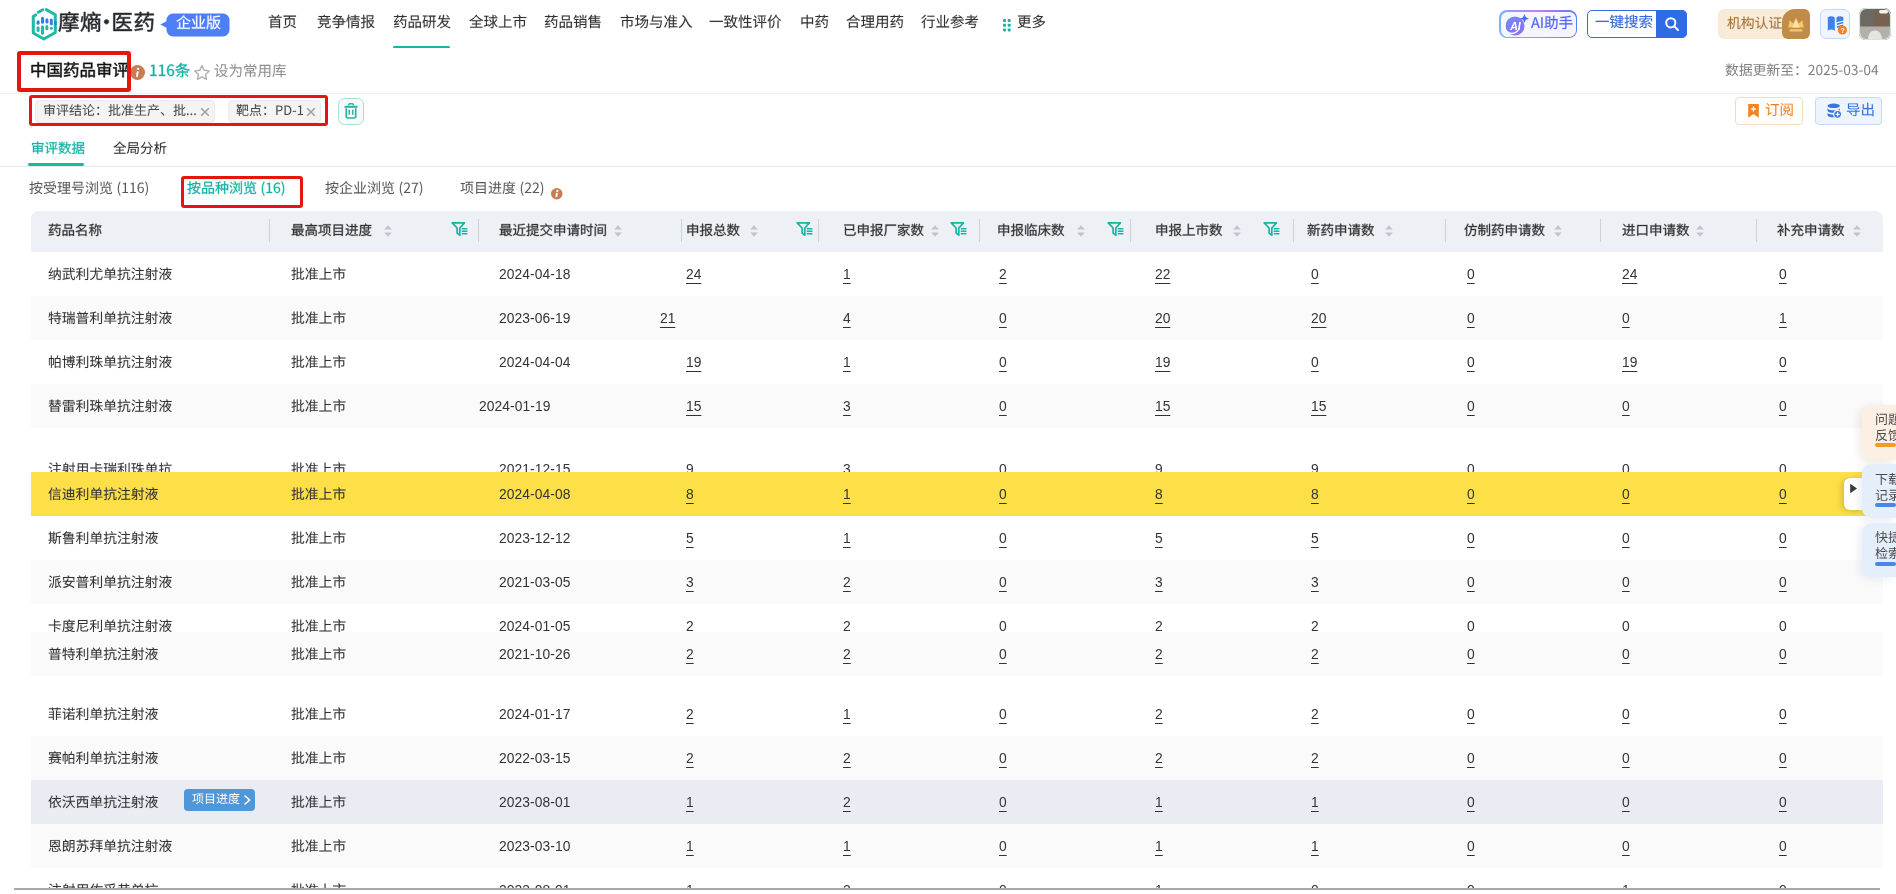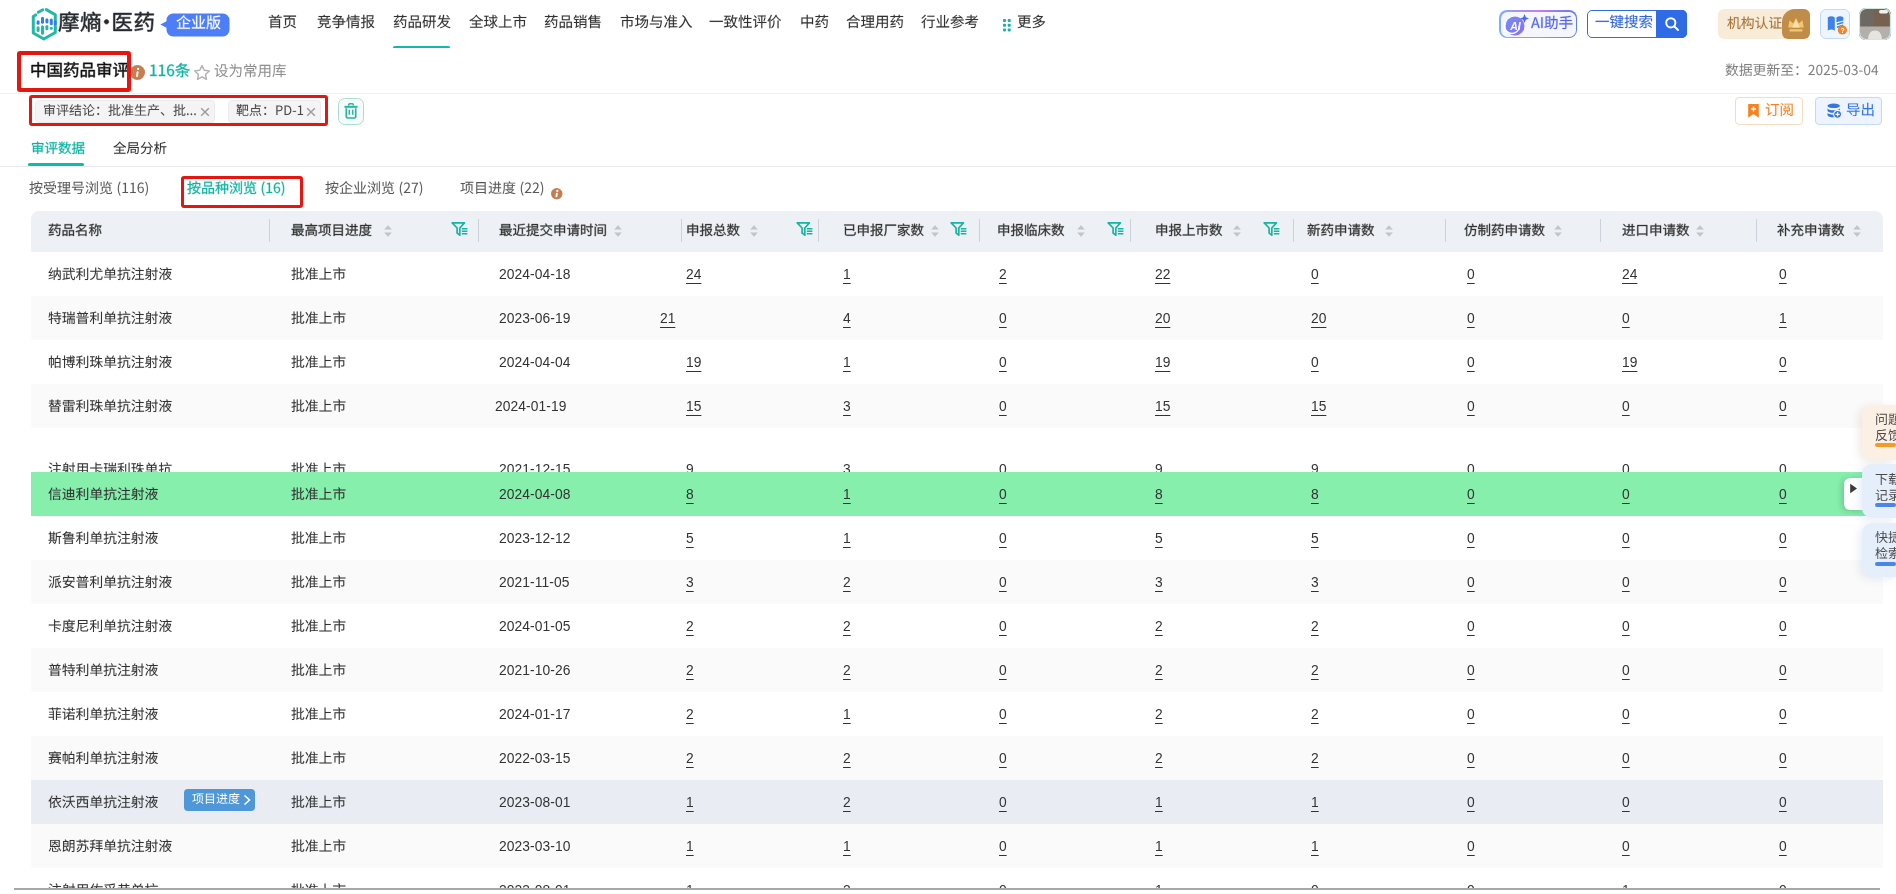--- a/index.html
+++ b/index.html
@@ -888,21 +888,21 @@
         </g>
       </svg>
       <svg class="ck" style="left:260px;top:14px;color:#333;position:absolute" width="57" height="18">
         <g transform="matrix(0.01380,0,0,-0.01380,0,13)" fill="currentColor" stroke="currentColor" stroke-width="5">
           <use href="#g6279"></use>
           <use href="#g51C6" x="1000"></use>
           <use href="#g4E0A" x="2000"></use>
           <use href="#g5E02" x="3000"></use>
         </g>
       </svg>
-      <span class="dt" style="left:464px">2024-01-19</span>
+      <span class="dt" style="left:448px">2024-01-19</span>
       <span class="num" style="left:655px">15</span>
       <span class="num" style="left:812px">3</span>
       <span class="num" style="left:968px">0</span>
       <span class="num" style="left:1124px">15</span>
       <span class="num" style="left:1280px">15</span>
       <span class="num" style="left:1436px">0</span>
       <span class="num" style="left:1591px">0</span>
       <span class="num" style="left:1748px">0</span>
     </div>
     <div class="row" style="top:447px;">
@@ -930,21 +930,21 @@
       <span class="dt" style="left:468px">2021-12-15</span>
       <span class="num" style="left:655px">9</span>
       <span class="num" style="left:812px">3</span>
       <span class="num" style="left:968px">0</span>
       <span class="num" style="left:1124px">9</span>
       <span class="num" style="left:1280px">9</span>
       <span class="num" style="left:1436px">0</span>
       <span class="num" style="left:1591px">0</span>
       <span class="num" style="left:1748px">0</span>
     </div>
-    <div class="row" style="top:472px;background:#86efac">
+    <div class="row" style="top:472px;background:#fde047">
       <svg class="ck" style="left:17px;top:14px;color:#333;position:absolute" width="112" height="18">
         <g transform="matrix(0.01380,0,0,-0.01380,0,13)" fill="currentColor" stroke="currentColor" stroke-width="5">
           <use href="#g4FE1"></use>
           <use href="#g8FEA" x="1000"></use>
           <use href="#g5229" x="2000"></use>
           <use href="#g5355" x="3000"></use>
           <use href="#g6297" x="4000"></use>
           <use href="#g6CE8" x="5000"></use>
           <use href="#g5C04" x="6000"></use>
           <use href="#g6DB2" x="7000"></use>
@@ -1014,21 +1014,21 @@
         </g>
       </svg>
       <svg class="ck" style="left:260px;top:14px;color:#333;position:absolute" width="57" height="18">
         <g transform="matrix(0.01380,0,0,-0.01380,0,13)" fill="currentColor" stroke="currentColor" stroke-width="5">
           <use href="#g6279"></use>
           <use href="#g51C6" x="1000"></use>
           <use href="#g4E0A" x="2000"></use>
           <use href="#g5E02" x="3000"></use>
         </g>
       </svg>
-      <span class="dt" style="left:468px">2021-11-05</span>
+      <span class="dt" style="left:468px">2021-03-05</span>
       <span class="num" style="left:655px">3</span>
       <span class="num" style="left:812px">2</span>
       <span class="num" style="left:968px">0</span>
       <span class="num" style="left:1124px">3</span>
       <span class="num" style="left:1280px">3</span>
       <span class="num" style="left:1436px">0</span>
       <span class="num" style="left:1591px">0</span>
       <span class="num" style="left:1748px">0</span>
     </div>
     <div class="row" style="top:604px;">
@@ -1056,21 +1056,21 @@
       <span class="dt" style="left:468px">2024-01-05</span>
       <span class="num" style="left:655px">2</span>
       <span class="num" style="left:812px">2</span>
       <span class="num" style="left:968px">0</span>
       <span class="num" style="left:1124px">2</span>
       <span class="num" style="left:1280px">2</span>
       <span class="num" style="left:1436px">0</span>
       <span class="num" style="left:1591px">0</span>
       <span class="num" style="left:1748px">0</span>
     </div>
-    <div class="row" style="top:648px;background:#fafafa">
+    <div class="row" style="top:632px;background:#fafafa">
       <svg class="ck" style="left:17px;top:14px;color:#333;position:absolute" width="112" height="18">
         <g transform="matrix(0.01380,0,0,-0.01380,0,13)" fill="currentColor" stroke="currentColor" stroke-width="5">
           <use href="#g666E"></use>
           <use href="#g7279" x="1000"></use>
           <use href="#g5229" x="2000"></use>
           <use href="#g5355" x="3000"></use>
           <use href="#g6297" x="4000"></use>
           <use href="#g6CE8" x="5000"></use>
           <use href="#g5C04" x="6000"></use>
           <use href="#g6DB2" x="7000"></use>

